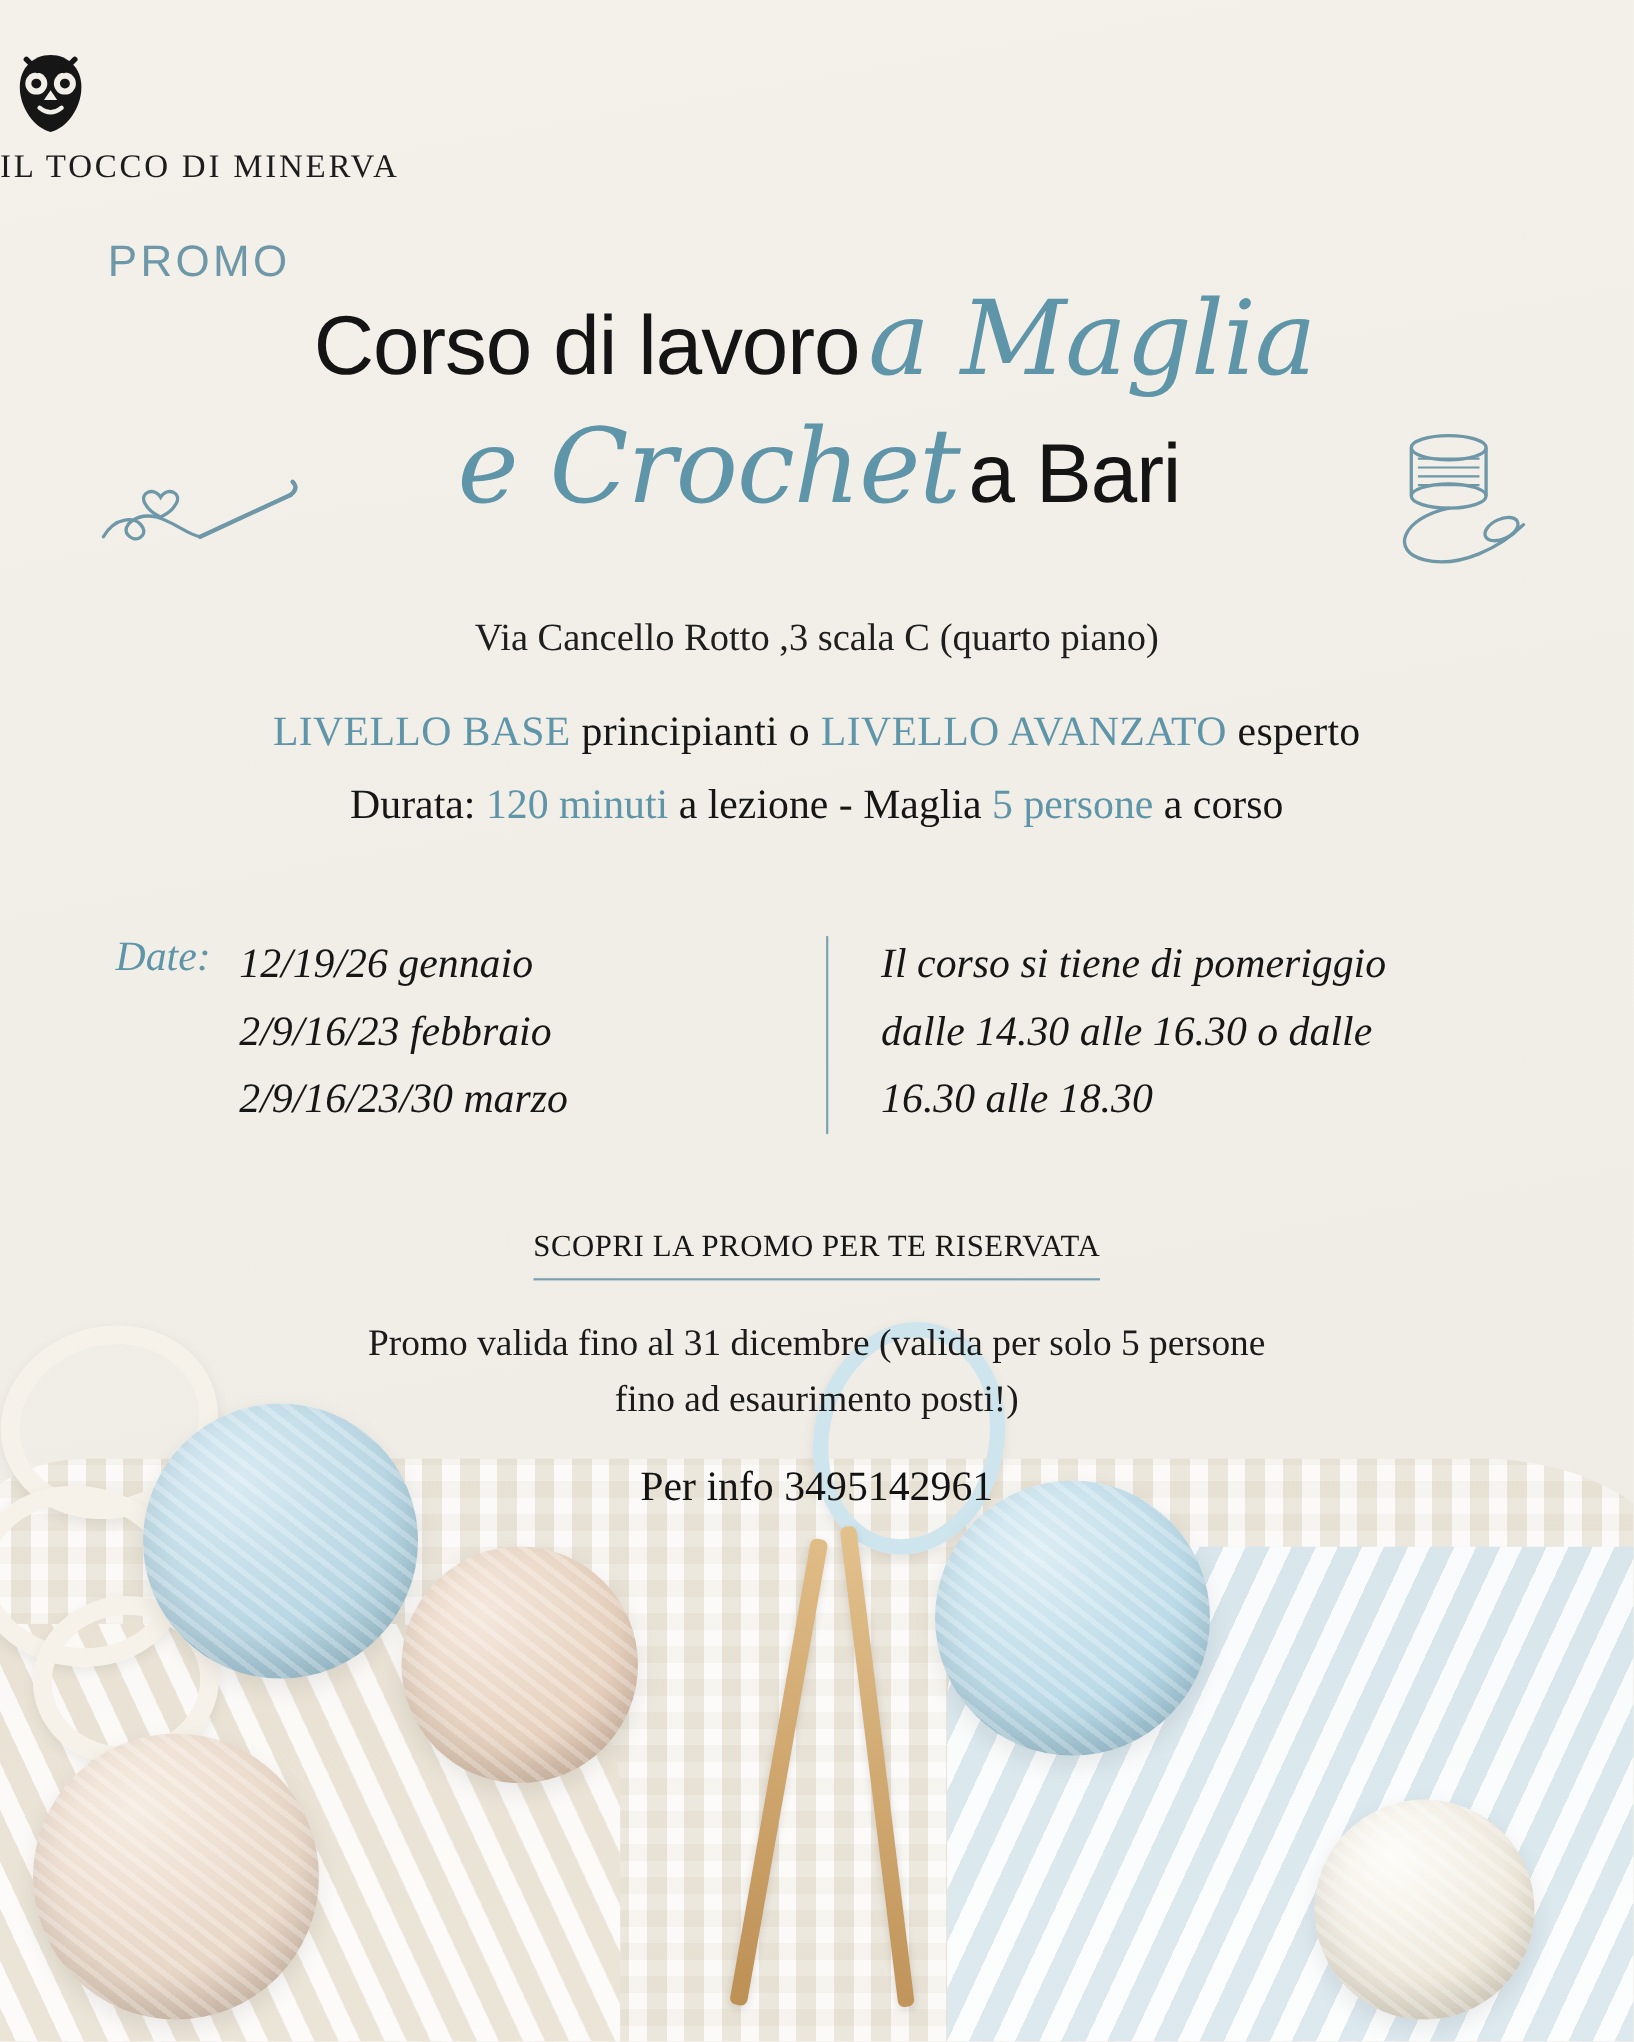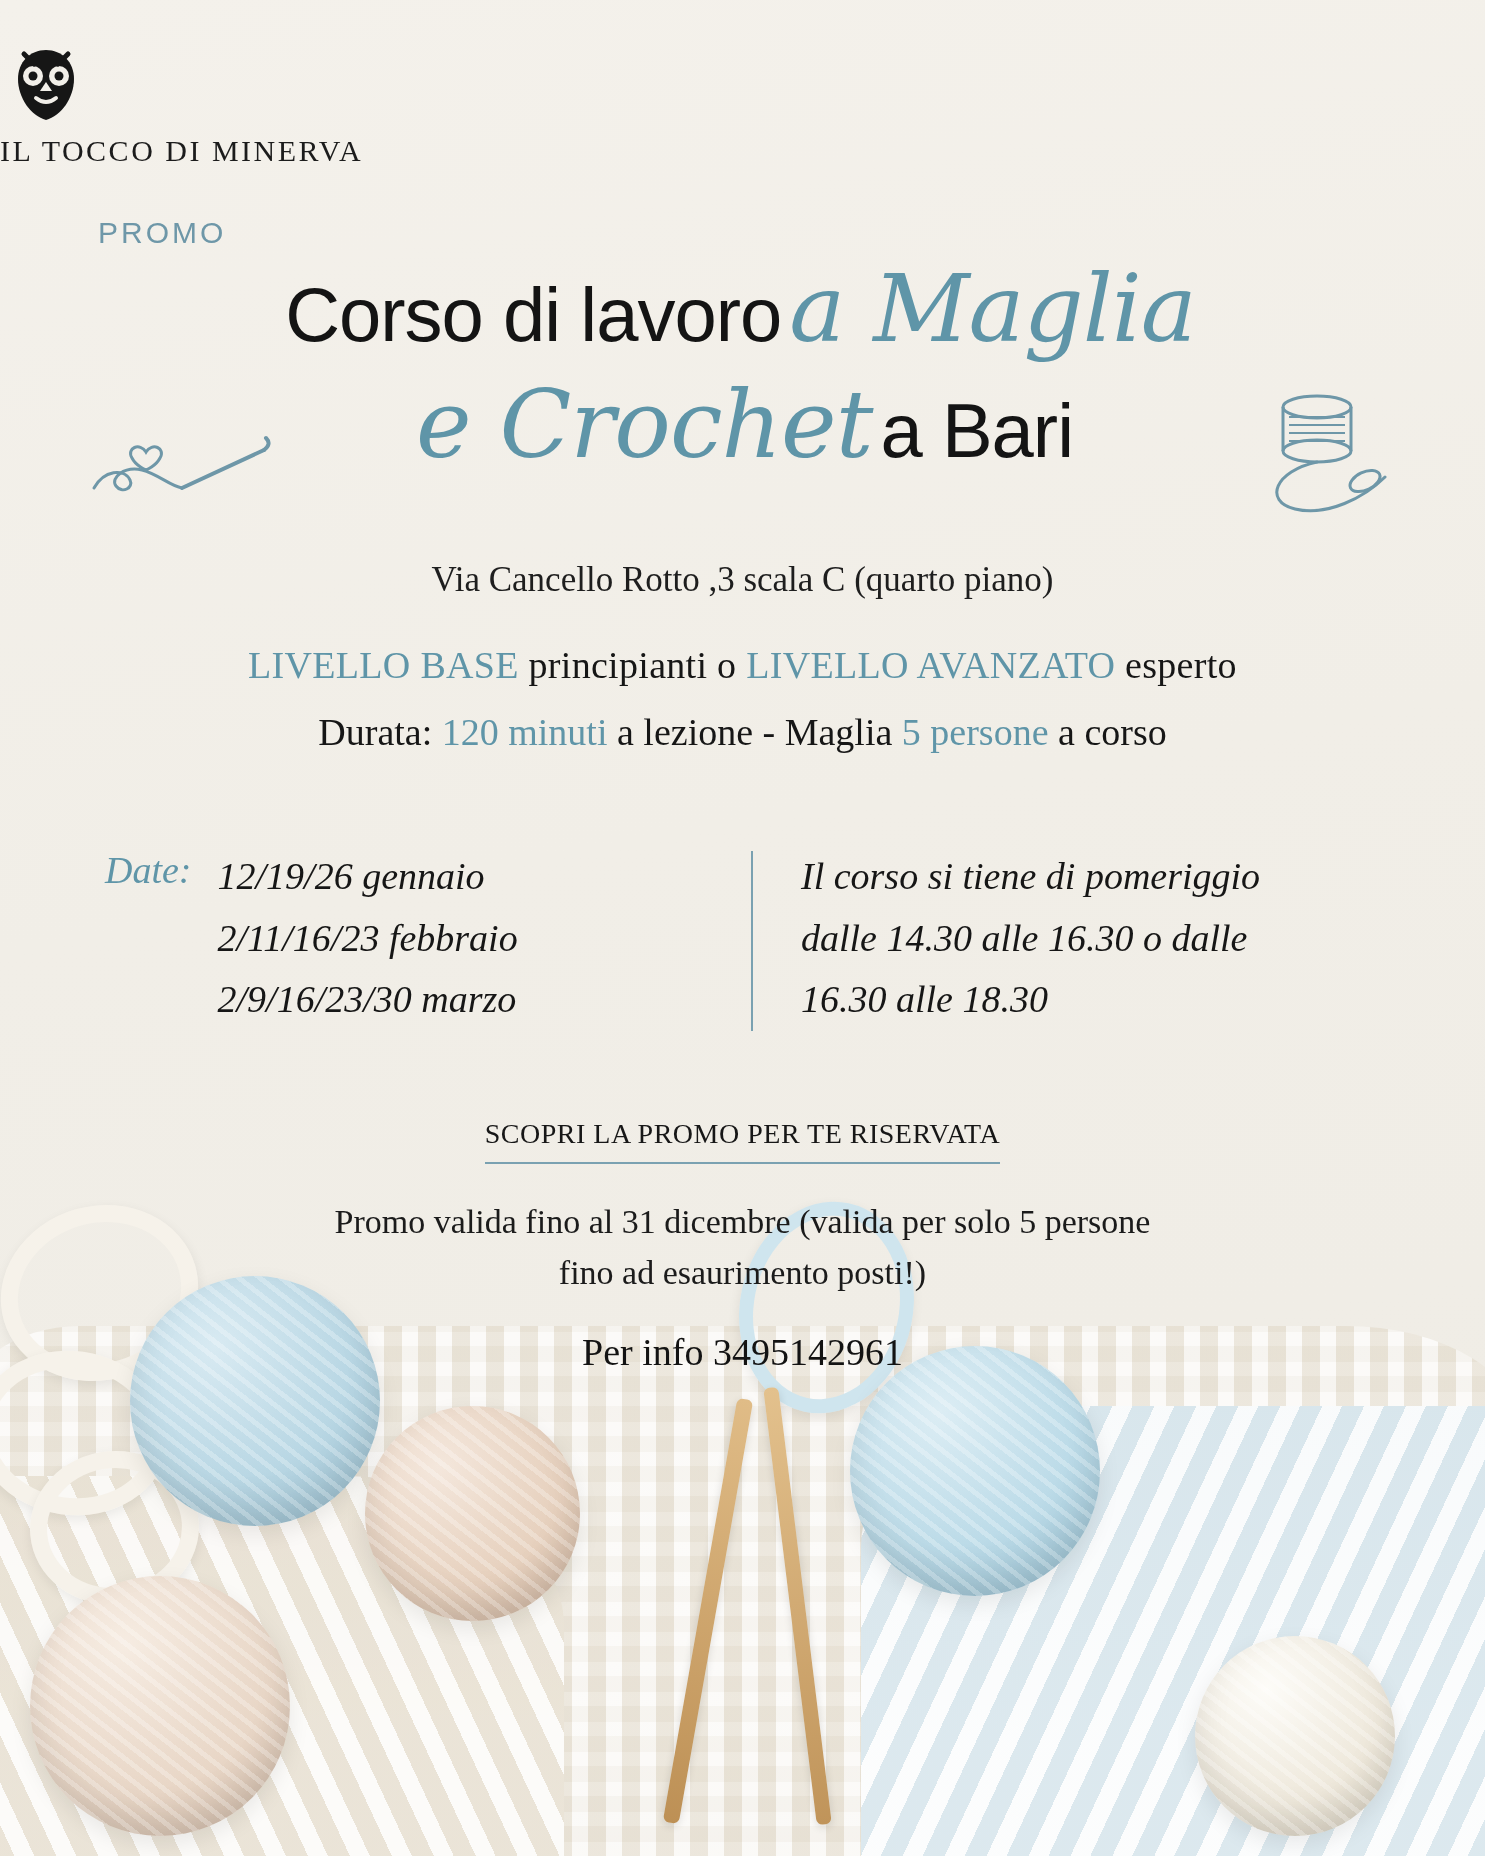--- a/index.html
+++ b/index.html
@@ -114,21 +114,21 @@
     color: #1c1c1c;
     font-variant: small-caps;
     text-transform: uppercase;
   }
 
   
   .promo-kicker {
     position: absolute;
     top: 216px; left: 98px;
     font-family: "Liberation Sans", sans-serif;
-    font-size: 30px;
+    font-size: 40px;
     letter-spacing: 3px;
     color: #6e97a8;
   }
   .title-block {
     position: absolute;
     top: 262px; left: 0; right: 0;
     text-align: center;
   }
   .title-line1, .title-line2 {
     line-height: 1.0;
@@ -332,21 +332,21 @@
     <span>a lezione - Maglia</span>
     <span class="accent">5 persone</span>
     <span>a corso</span>
   </div>
 
   <div class="info-row">
     <div class="dates-col">
       <div class="dates-label">Date:</div>
       <div class="dates-list">
         <div>12/19/26 gennaio</div>
-        <div>2/11/16/23 febbraio</div>
+        <div>2/9/16/23 febbraio</div>
         <div>2/9/16/23/30 marzo</div>
       </div>
     </div>
     <div class="divider"></div>
     <div class="schedule">
       <div>Il corso si tiene di pomeriggio</div>
       <div>dalle 14.30 alle 16.30 o dalle</div>
       <div>16.30 alle 18.30</div>
     </div>
   </div>

